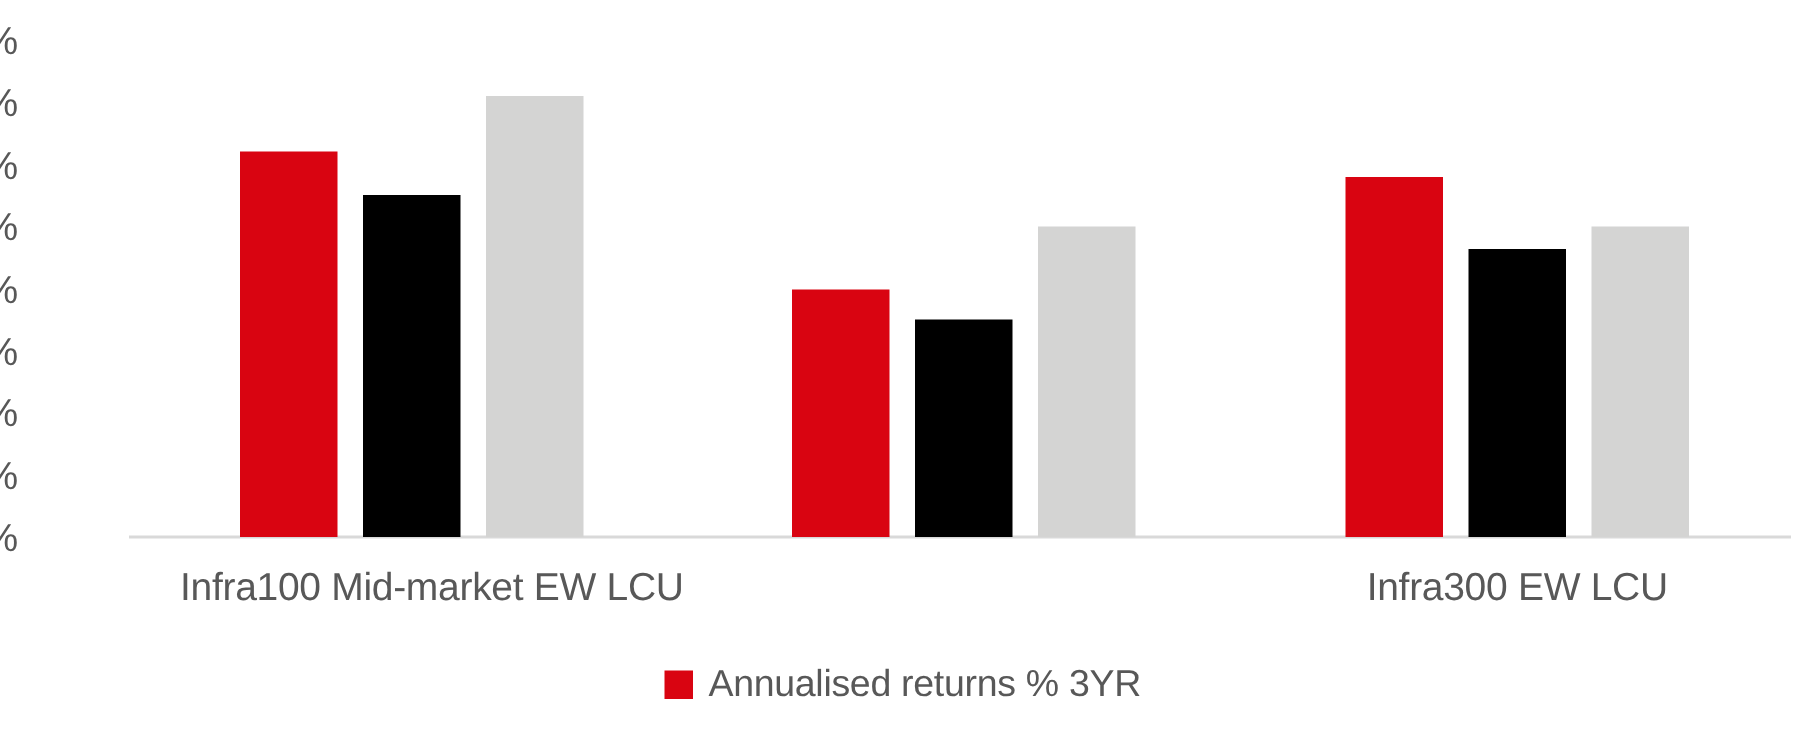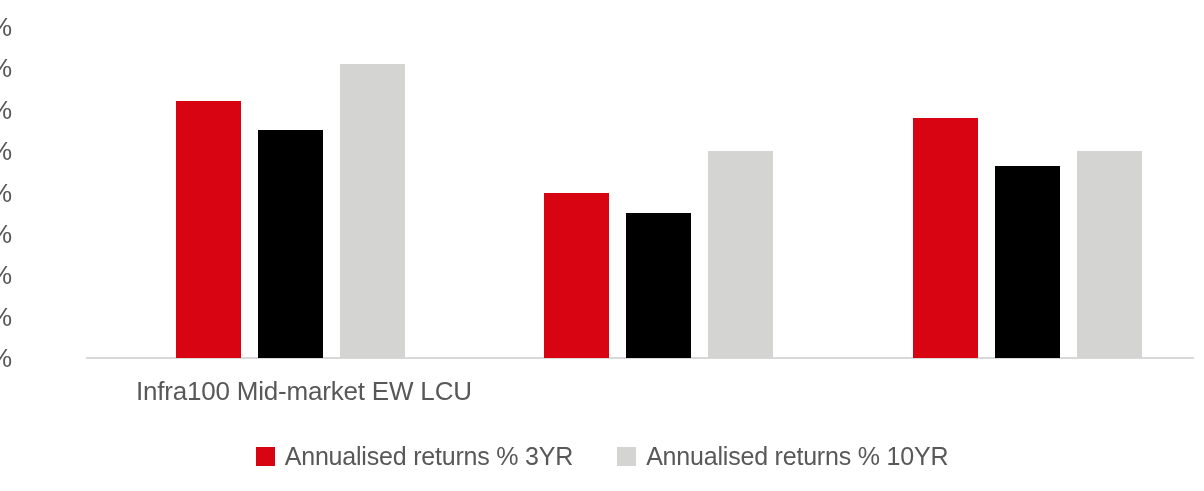--- a/index.html
+++ b/index.html
@@ -46,21 +46,21 @@
     left: 86px;
     top: 357px;
     width: 1108px;
     height: 1.5px;
     background: #d9d9d9;
   }
 
   
   .groups {
     position: absolute;
-    left: 16px;
+    left: 0;
     top: 0;
     width: 1032px;
     height: 358px;
   }
 
   .bar {
     position: absolute;
     bottom: 0;
   }
   .bar.s0 { background: #d90411; }
@@ -136,26 +136,23 @@
       <div class="bar s0" title="Annualised returns % 3YR — Infra100 Mid-market EW LCU: 12.4%" style="left: 160px; width: 65px; height: 256.525px; bottom: auto; top: 101.475px; position: absolute;"></div>
       <div class="bar s1" title="Annualised returns % 5YR — Infra100 Mid-market EW LCU: 11%" style="left: 242px; width: 65px; height: 227.562px; bottom: auto; top: 130.438px; position: absolute;"></div>
       <div class="bar s2" title="Annualised returns % 10YR — Infra100 Mid-market EW LCU: 14.2%" style="left: 324px; width: 65px; height: 293.762px; bottom: auto; top: 64.2375px; position: absolute;"></div>
       <div class="cat-label" style="left: 120px; width: 309px;">Infra100 Mid-market EW LCU</div>
       <div class="bar s0" title="Annualised returns % 3YR — Infra100 Core EW LCU: 8%" style="left: 528px; width: 65px; height: 165.5px; bottom: auto; top: 192.5px; position: absolute;"></div>
       <div class="bar s1" title="Annualised returns % 5YR — Infra100 Core EW LCU: 7%" style="left: 610px; width: 65px; height: 144.812px; bottom: auto; top: 213.188px; position: absolute;"></div>
       <div class="bar s2" title="Annualised returns % 10YR — Infra100 Core EW LCU: 10%" style="left: 692px; width: 65px; height: 206.875px; bottom: auto; top: 151.125px; position: absolute;"></div>
       <div class="bar s0" title="Annualised returns % 3YR — Infra300 EW LCU: 11.6%" style="left: 897px; width: 65px; height: 239.975px; bottom: auto; top: 118.025px; position: absolute;"></div>
       <div class="bar s1" title="Annualised returns % 5YR — Infra300 EW LCU: 9.3%" style="left: 979px; width: 65px; height: 192.394px; bottom: auto; top: 165.606px; position: absolute;"></div>
       <div class="bar s2" title="Annualised returns % 10YR — Infra300 EW LCU: 10%" style="left: 1061px; width: 65px; height: 206.875px; bottom: auto; top: 151.125px; position: absolute;"></div>
+      <div class="cat-label" style="left: 857px; width: 309px;">Infra300 EW LCU</div>
     </div>
 
   <div class="legend">
       <div class="legend-item">
         <span class="legend-swatch s0"></span>
         <span class="legend-label">Annualised returns % 3YR</span>
       </div>
-      <div class="legend-item">
-        <span class="legend-swatch s2"></span>
-        <span class="legend-label">Annualised returns % 10YR</span>
-      </div>
     </div>
 
 </div>
 
 </body></html>

